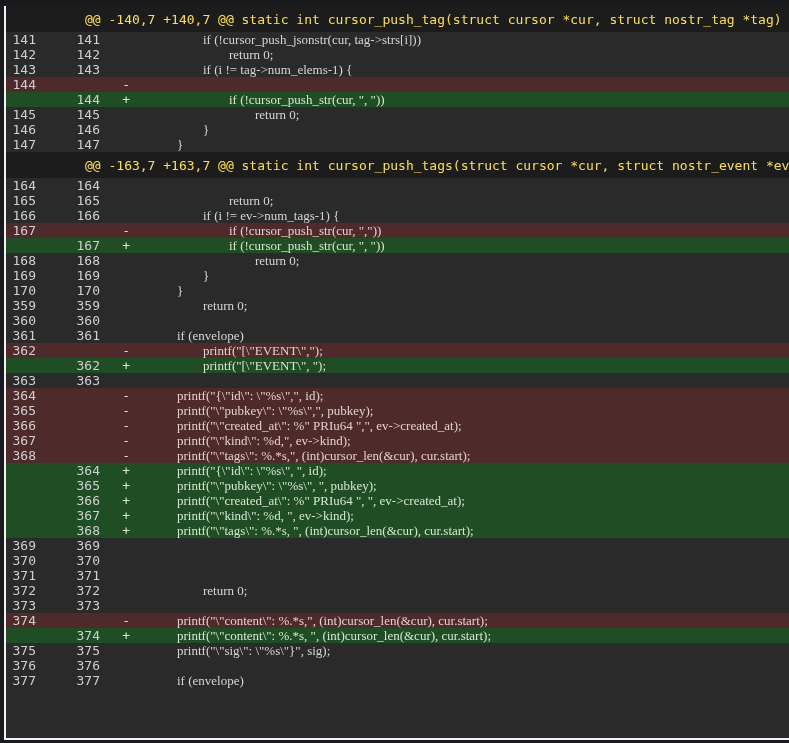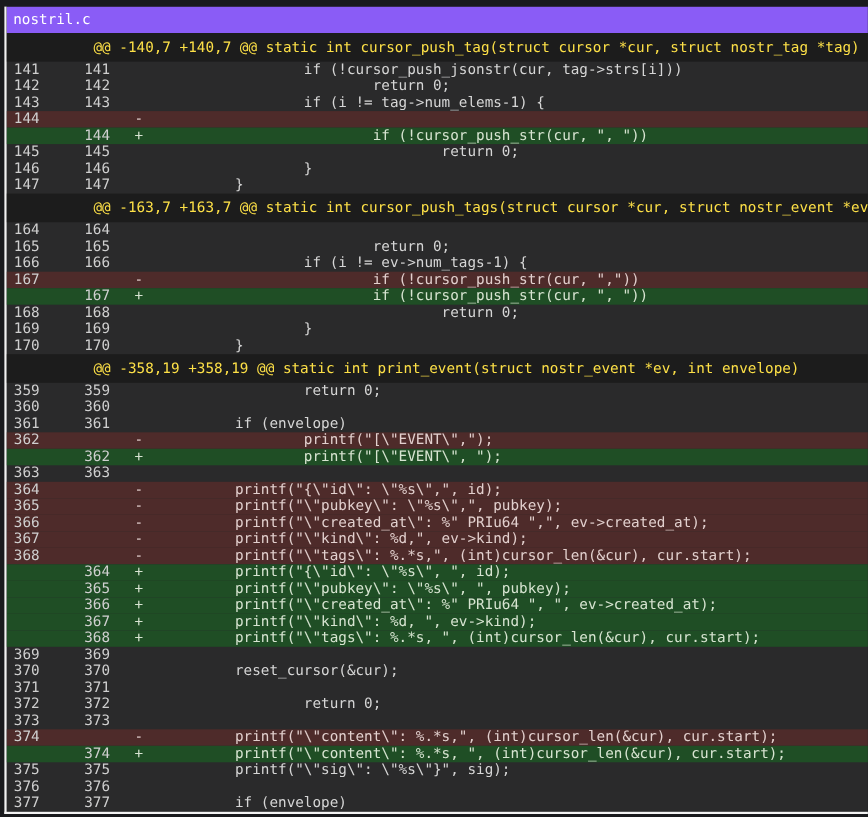--- a/index.html
+++ b/index.html
@@ -56,29 +56,26 @@
   }
   .line.del { background: var(--deletion-bg); color: #e2d0ce; }
   .line.add { background: var(--addition-bg); color: #d7e4d1; }
   .num {
     flex: none; text-align: right;
     color: var(--num-text);
   }
   .num.old { width: 30px; }
   .num.new { width: 48px; }
   .sign { flex: none; width: 14px; text-align: right; }
-  .code { flex: 1 1 auto; padding-left: 5px; overflow: hidden; }
+  .code { flex: 1 1 auto; padding-left: 5px; overflow: hidden; font-family: Liberation Serif, serif; }
 </style>
 </head>
 <body>
 
 <div class="frame">
-  <div class="file-header">
-    <span class="file-name">nostril.c</span>
-  </div>
   <div id="hunks">
   <section class="hunk">
     <div class="hunk-header"><span class="hunk-header-text">@@ -140,7 +140,7 @@ static int cursor_push_tag(struct cursor *cur, struct nostr_tag *tag)</span></div>
     <div class="hunk-lines">
   <div class="line context">
     <span class="num old">141</span>
     <span class="num new">141</span>
     <span class="sign"></span>
     <span class="code">                if (!cursor_push_jsonstr(cur, tag-&gt;strs[i]))</span>
   </div>
@@ -187,21 +184,20 @@
   <div class="line context">
     <span class="num old">170</span>
     <span class="num new">170</span>
     <span class="sign"></span>
     <span class="code">        }</span>
   </div>
 </div>
   </section>
 
   <section class="hunk">
-    <div class="hunk-header"><span class="hunk-header-text">@@ -358,19 +358,19 @@ static int print_event(struct nostr_event *ev, int envelope)</span></div>
     <div class="hunk-lines">
   <div class="line context">
     <span class="num old">359</span>
     <span class="num new">359</span>
     <span class="sign"></span>
     <span class="code">                return 0;</span>
   </div>
 
   <div class="line context">
     <span class="num old">360</span>
@@ -312,21 +308,20 @@
     <span class="num old">369</span>
     <span class="num new">369</span>
     <span class="sign"></span>
     <span class="code"></span>
   </div>
 
   <div class="line context">
     <span class="num old">370</span>
     <span class="num new">370</span>
     <span class="sign"></span>
-    <span class="code">        reset_cursor(&amp;cur);</span>
   </div>
 
   <div class="line context">
     <span class="num old">371</span>
     <span class="num new">371</span>
     <span class="sign"></span>
   </div>
 
   <div class="line context">
     <span class="num old">372</span>

